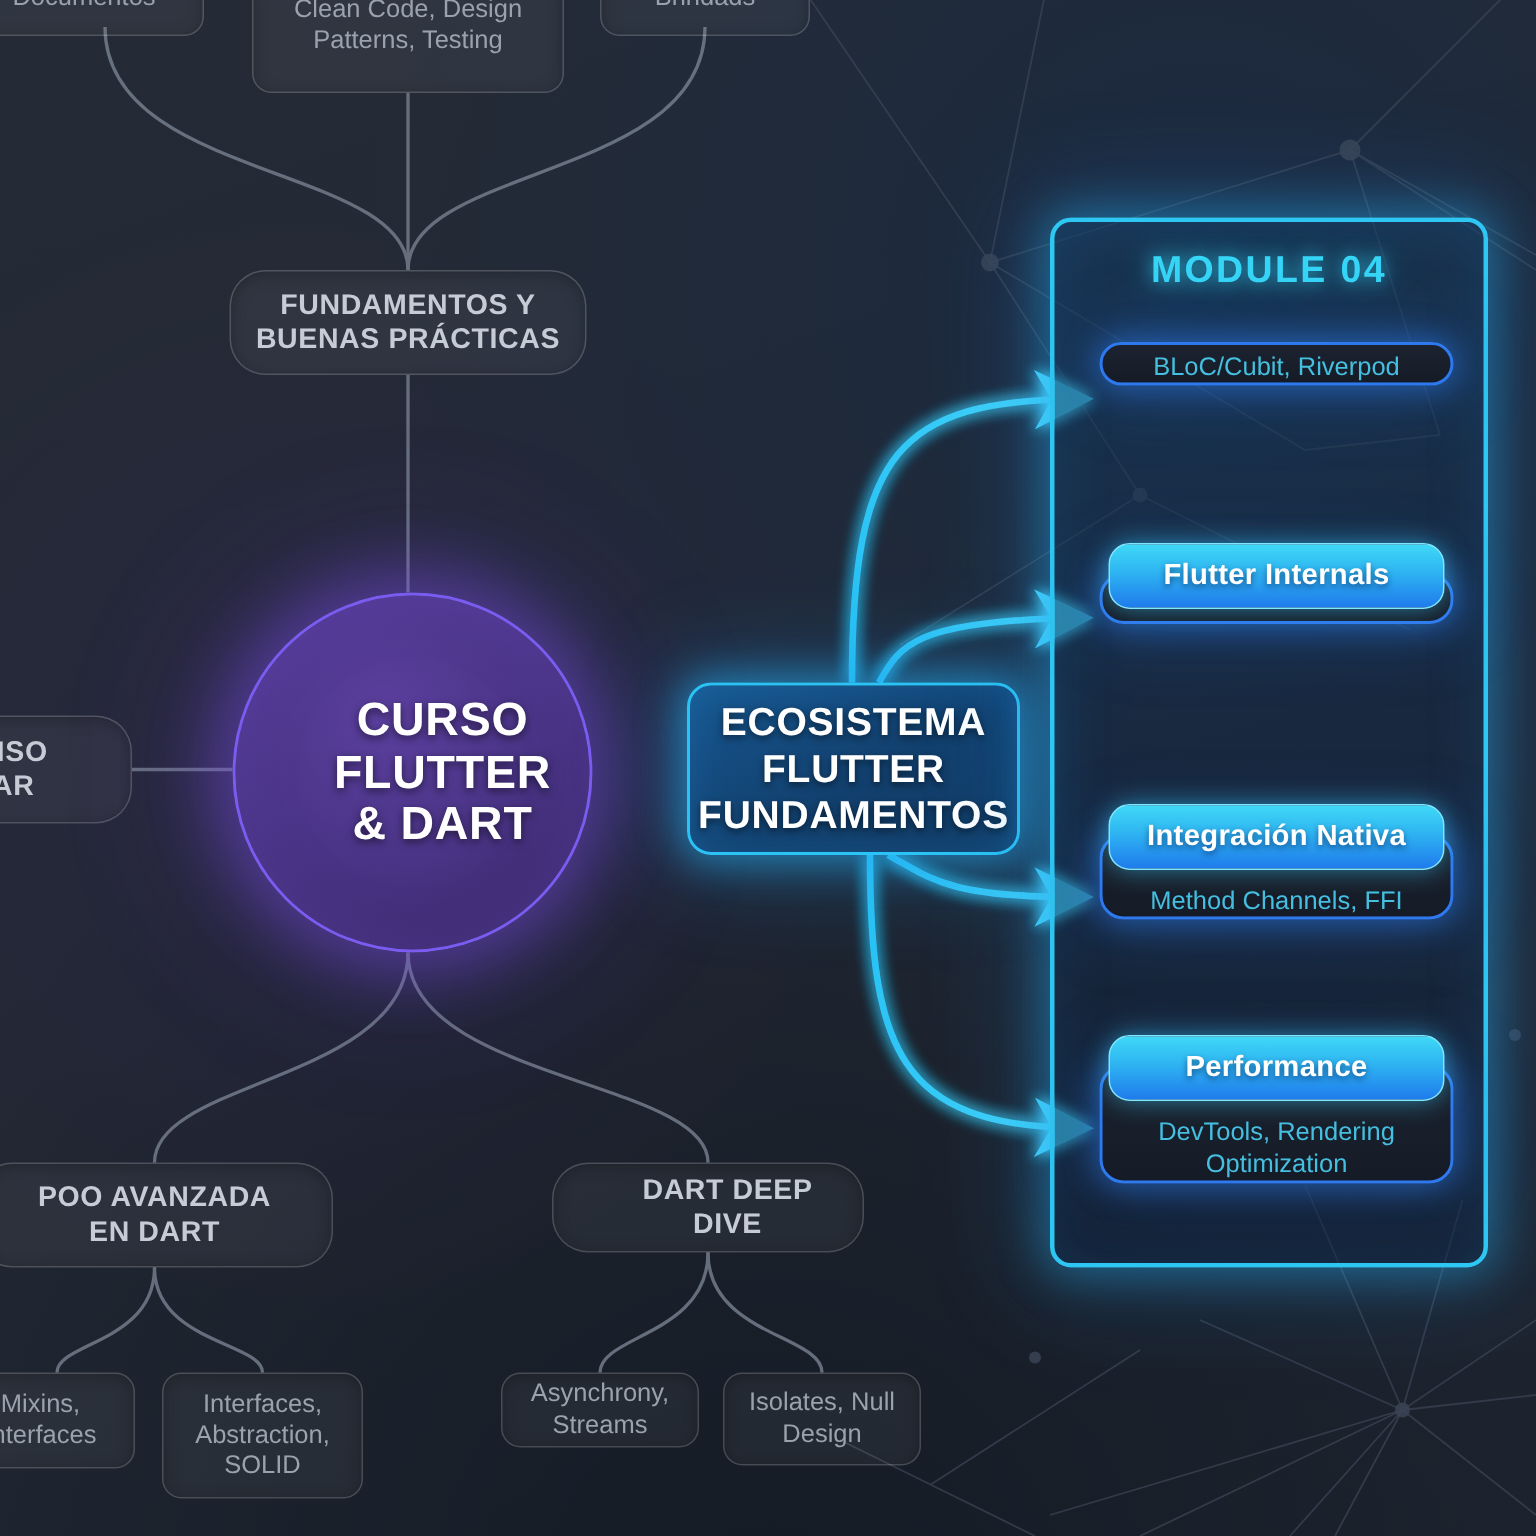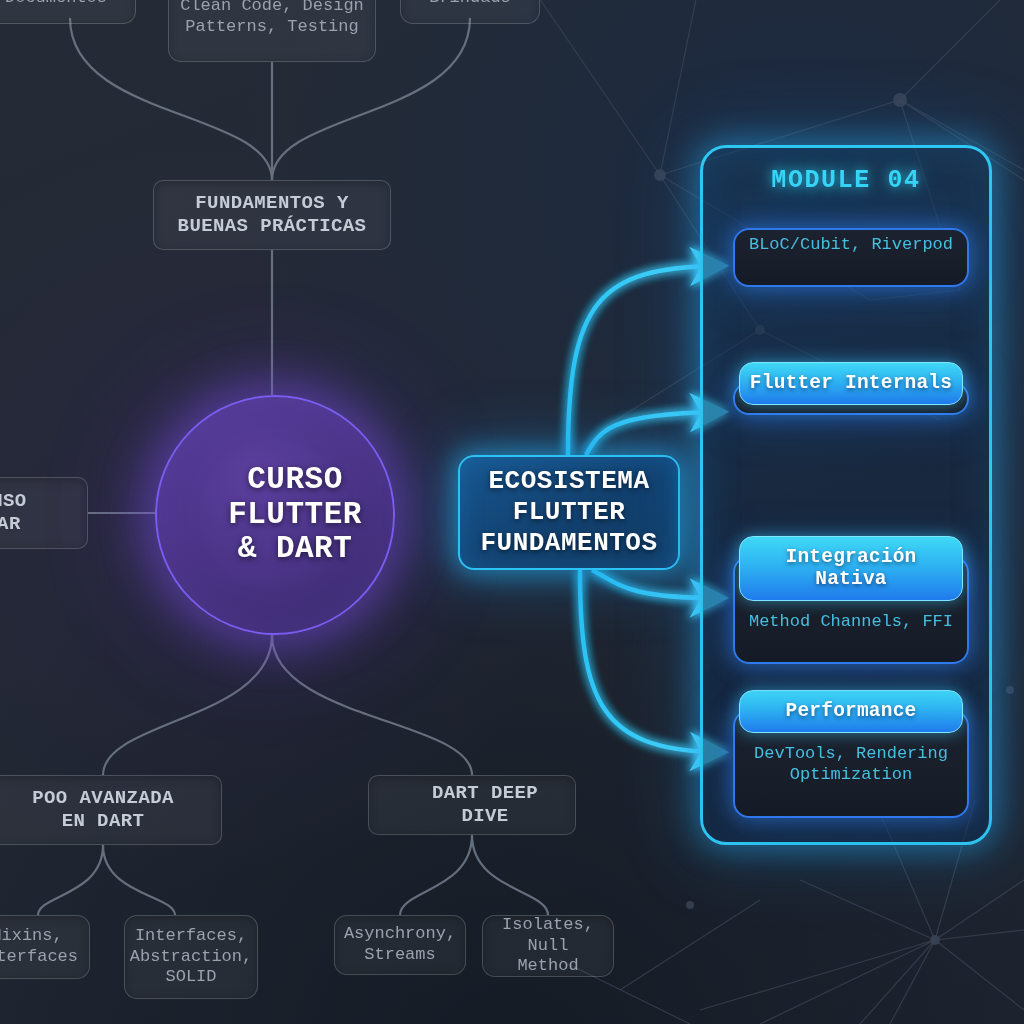--- a/index.html
+++ b/index.html
@@ -1,31 +1,31 @@
 <!DOCTYPE html>
 <html><head>
 <meta charset="utf-8">
 <style>
   html,body{margin:0;padding:0;background:#1d222c;}
   *{box-sizing:border-box;}
   #stage{
     position:relative;width:1024px;height:1024px;overflow:hidden;
-    font-family:Liberation Mono, monospace;
+    font-family:Liberation Sans, sans-serif;
     background:
       radial-gradient(circle at 78% 18%, rgba(26,42,66,.85) 0%, rgba(26,42,66,0) 48%),
       radial-gradient(circle at 20% 50%, rgba(46,36,76,.40) 0%, rgba(46,36,76,0) 38%),
       radial-gradient(circle at 50% 105%, rgba(20,26,36,.9) 0%, rgba(20,26,36,0) 55%),
       linear-gradient(160deg,#252b36 0%,#232934 45%,#1f2530 100%);
   }
   .bg-net{position:absolute;inset:0;pointer-events:none;}
 
   
   .gnode{
     position:absolute;display:flex;align-items:center;justify-content:center;
-    text-align:center;border-radius:10px;
+    text-align:center;border-radius:24px;
     background:rgba(255,255,255,.055);
     border:1.5px solid rgba(255,255,255,.16);
     color:#b9bfc9;line-height:1.22;
     box-shadow:0 2px 10px rgba(0,0,0,.25) inset;
     padding:6px 10px;
   }
   .gnode.title{font-weight:bold;letter-spacing:.4px;color:#c6ccd6;font-size:19px;}
   .gnode.leaf{font-size:17px;color:#9aa2ae;border-radius:13px;}
 
   
@@ -50,21 +50,21 @@
     border:2.5px solid #2bc3f5;
     box-shadow:0 0 26px 5px rgba(38,180,245,.55), 0 0 60px 14px rgba(30,140,230,.28),
                inset 0 0 26px rgba(40,160,240,.20);
     display:flex;align-items:center;justify-content:center;text-align:center;
   }
   #hub .htxt{color:#fff;font-weight:bold;font-size:26px;line-height:1.18;letter-spacing:.5px;
     text-shadow:0 2px 5px rgba(0,0,0,.5);}
 
   
   #panel{
-    position:absolute;left:700px;top:145px;width:292px;height:700px;border-radius:26px;
+    position:absolute;left:700px;top:145px;width:292px;height:700px;border-radius:14px;
     border:3px solid #2ec6f2;
     background:linear-gradient(165deg, rgba(22,60,96,.55) 0%, rgba(16,40,70,.45) 50%, rgba(14,32,58,.5) 100%);
     box-shadow:0 0 30px 6px rgba(40,180,245,.40), 0 0 70px 18px rgba(30,130,220,.20),
                inset 0 0 40px rgba(30,120,200,.18);
   }
   #panel-title{
     position:absolute;top:18px;left:0;width:100%;text-align:center;
     color:#36d6f7;font-weight:bold;font-size:25px;letter-spacing:1.6px;
     text-shadow:0 0 12px rgba(54,214,247,.8),0 0 26px rgba(54,214,247,.45);
   }
@@ -79,21 +79,21 @@
     background:linear-gradient(180deg,#3fd8f6 0%,#2fb6f2 42%,#1f7bec 100%);
     border:1.5px solid #7fe6ff;
     color:#fff;font-weight:bold;font-size:19.5px;letter-spacing:.2px;
     padding:9px 4px 10px;
     text-shadow:0 2px 4px rgba(0,20,60,.55);
     box-shadow:0 0 16px rgba(60,200,250,.55);
     position:relative;top:-8px;
   }
   .card .body{
     text-align:center;color:#45bfe0;font-size:17px;line-height:1.25;
-    padding:2px 12px 30px;
+    padding:2px 12px 0;
   }
 
   svg.links{position:absolute;inset:0;width:1024px;height:1024px;pointer-events:none;}
 </style>
 </head>
 <body>
 
 <div id="stage">
 
   <svg class="bg-net" viewBox="0 0 1024 1024">
@@ -187,25 +187,25 @@
 
   <div class="gnode title" style="left:-16px;top:775px;width:238px;height:70px;flex-direction:column;">
     <span>POO AVANZADA</span>
     <span>EN DART</span>
   </div>
 
   <div class="gnode title" style="left:368px;top:775px;width:208px;height:60px;padding-left:36px;">DART DEEP DIVE</div>
 
   <div class="gnode leaf" style="left:-36px;top:915px;width:126px;height:64px;">Mixins, Interfaces</div>
 
-  <div class="gnode leaf" style="left:108px;top:915px;width:134px;height:84px;margin-left:16px;">Interfaces, Abstraction, SOLID</div>
-
-  <div class="gnode leaf" style="left:334px;top:915px;width:132px;height:60px;">Asynchrony, Streams</div>
-
-  <div class="gnode leaf" style="left:482px;top:915px;width:132px;height:62px;">Isolates, Null Method</div>
+  <div class="gnode leaf" style="left:108px;top:915px;width:134px;height:84px;">Interfaces, Abstraction, SOLID</div>
+
+  <div class="gnode leaf" style="left:334px;top:915px;width:132px;height:50px;">Asynchrony, Streams</div>
+
+  <div class="gnode leaf" style="left:482px;top:915px;width:132px;height:62px;">Isolates, Null Design</div>
 
   <div id="core">
     <div class="ctxt">
       <div>CURSO</div>
       <div>FLUTTER</div>
       <div>&amp; DART</div>
     </div>
   </div>
 
   <div id="hub">

